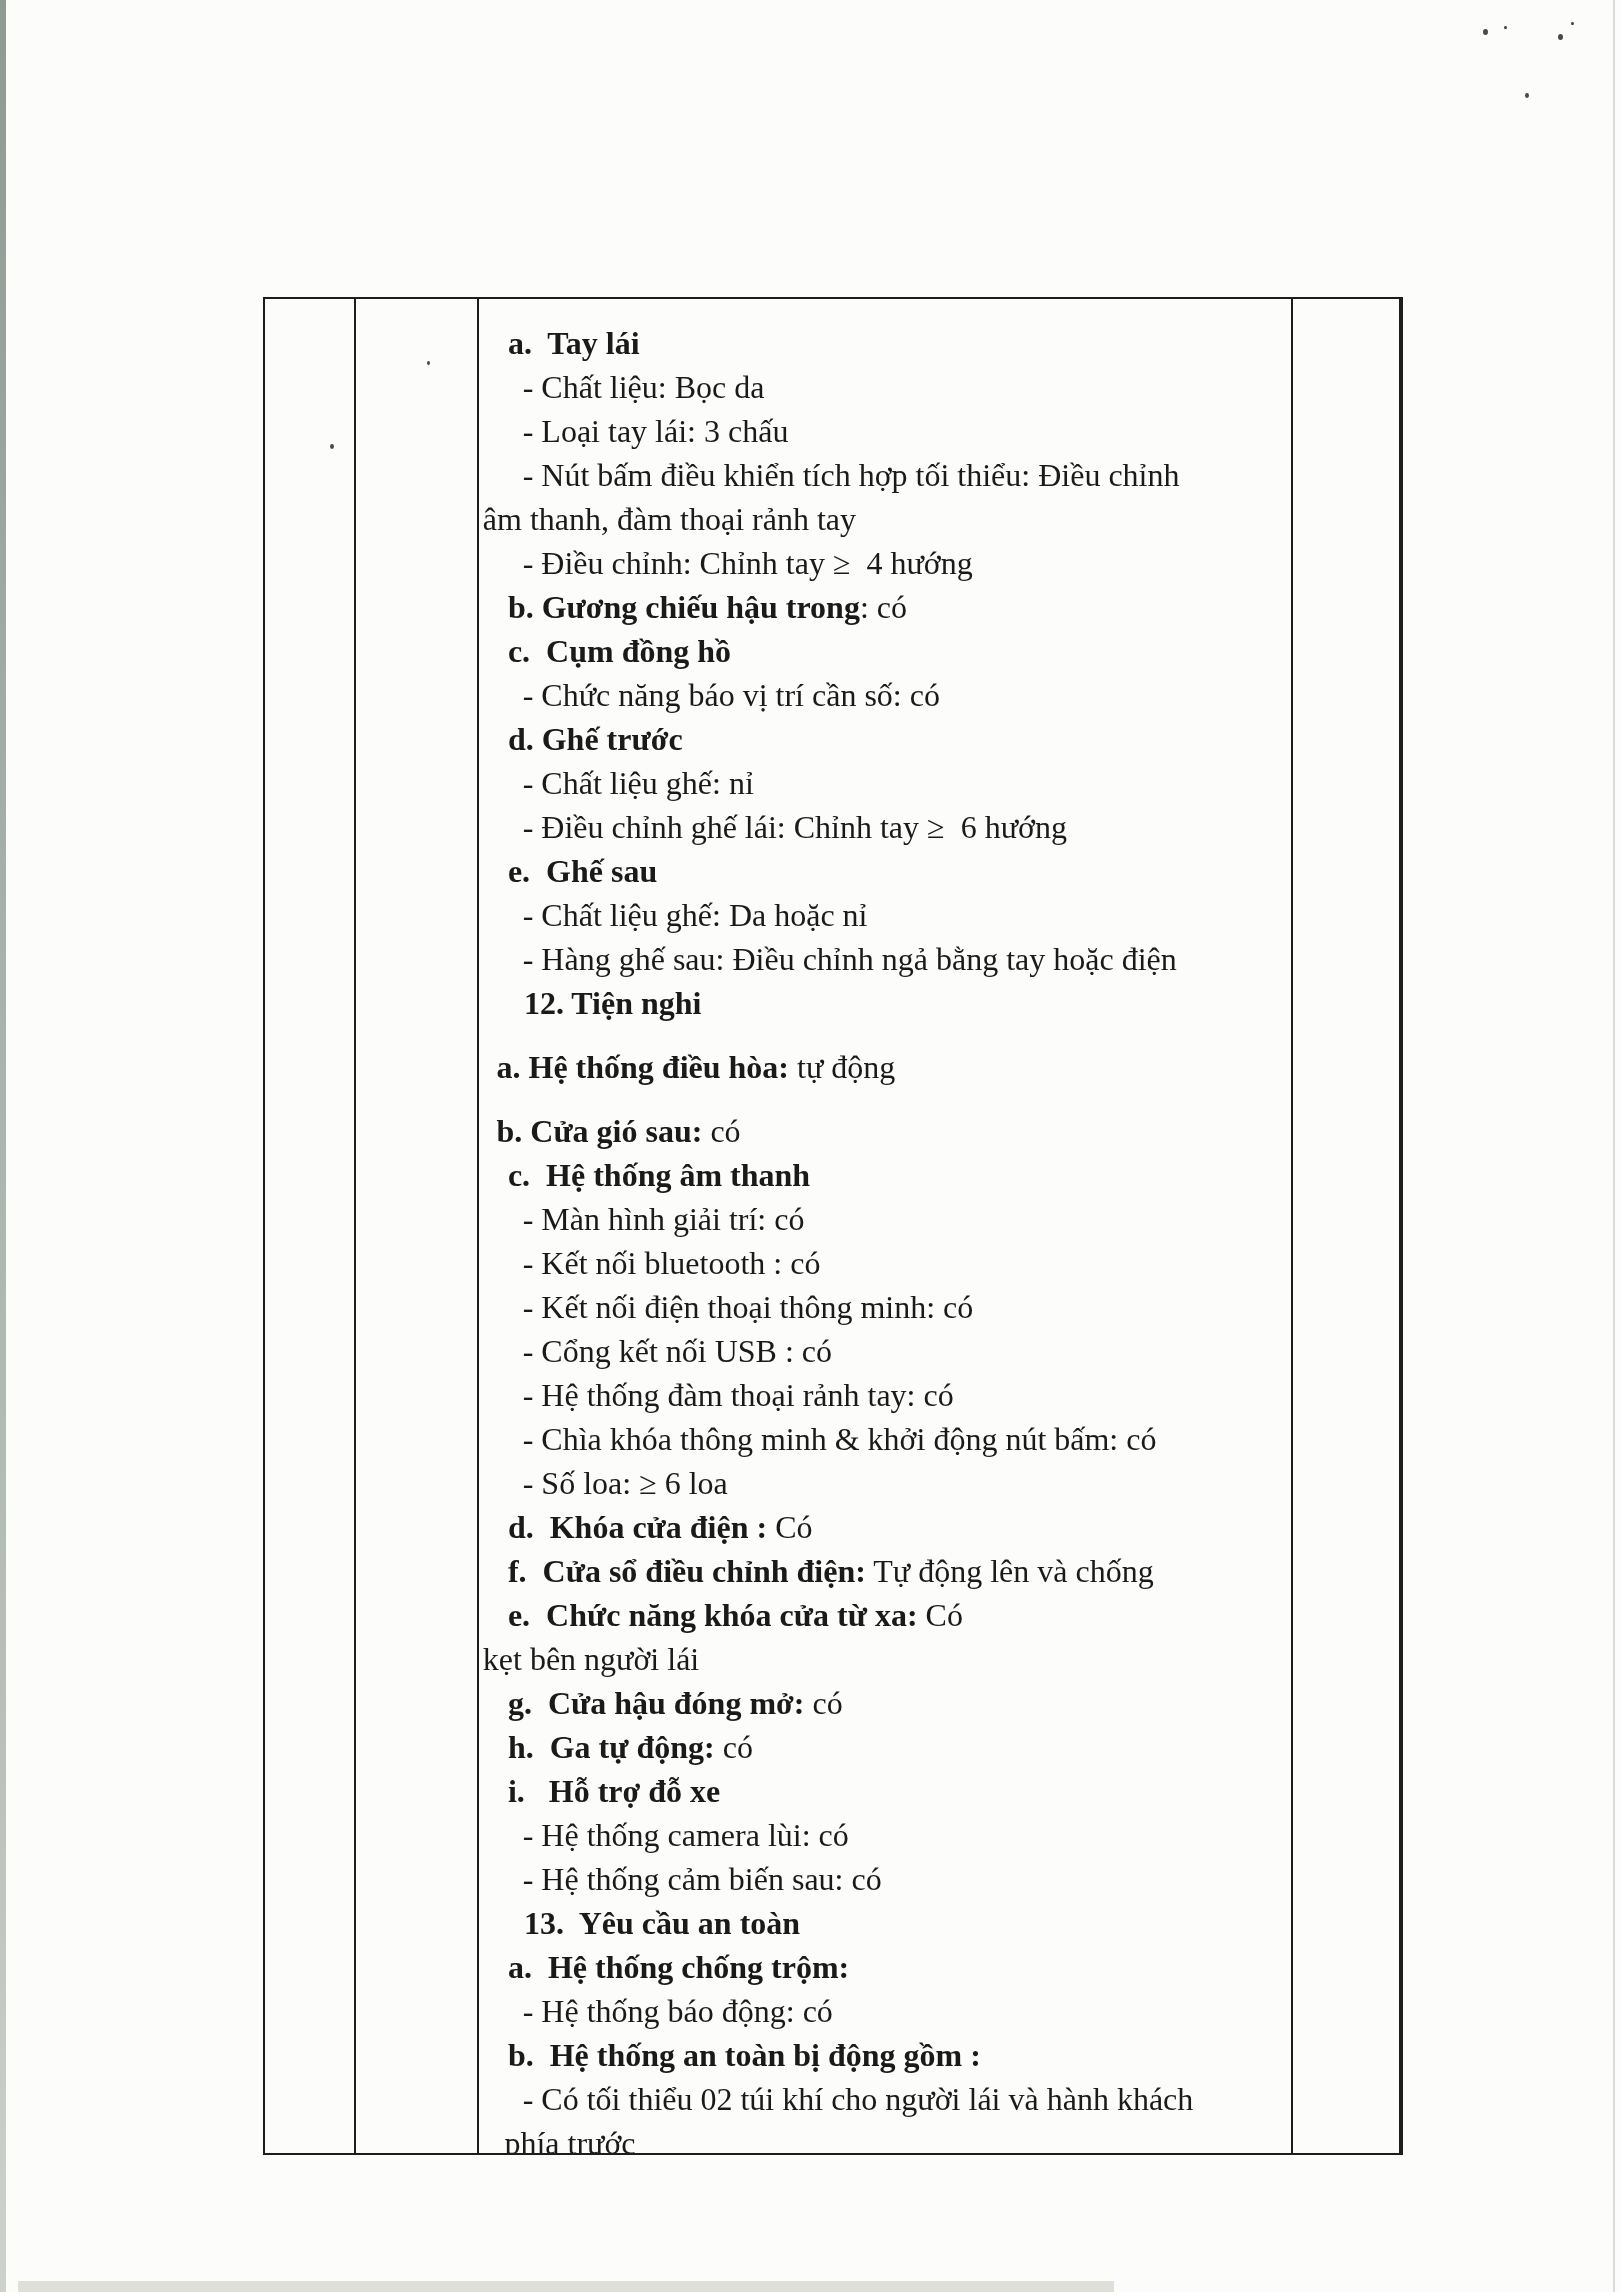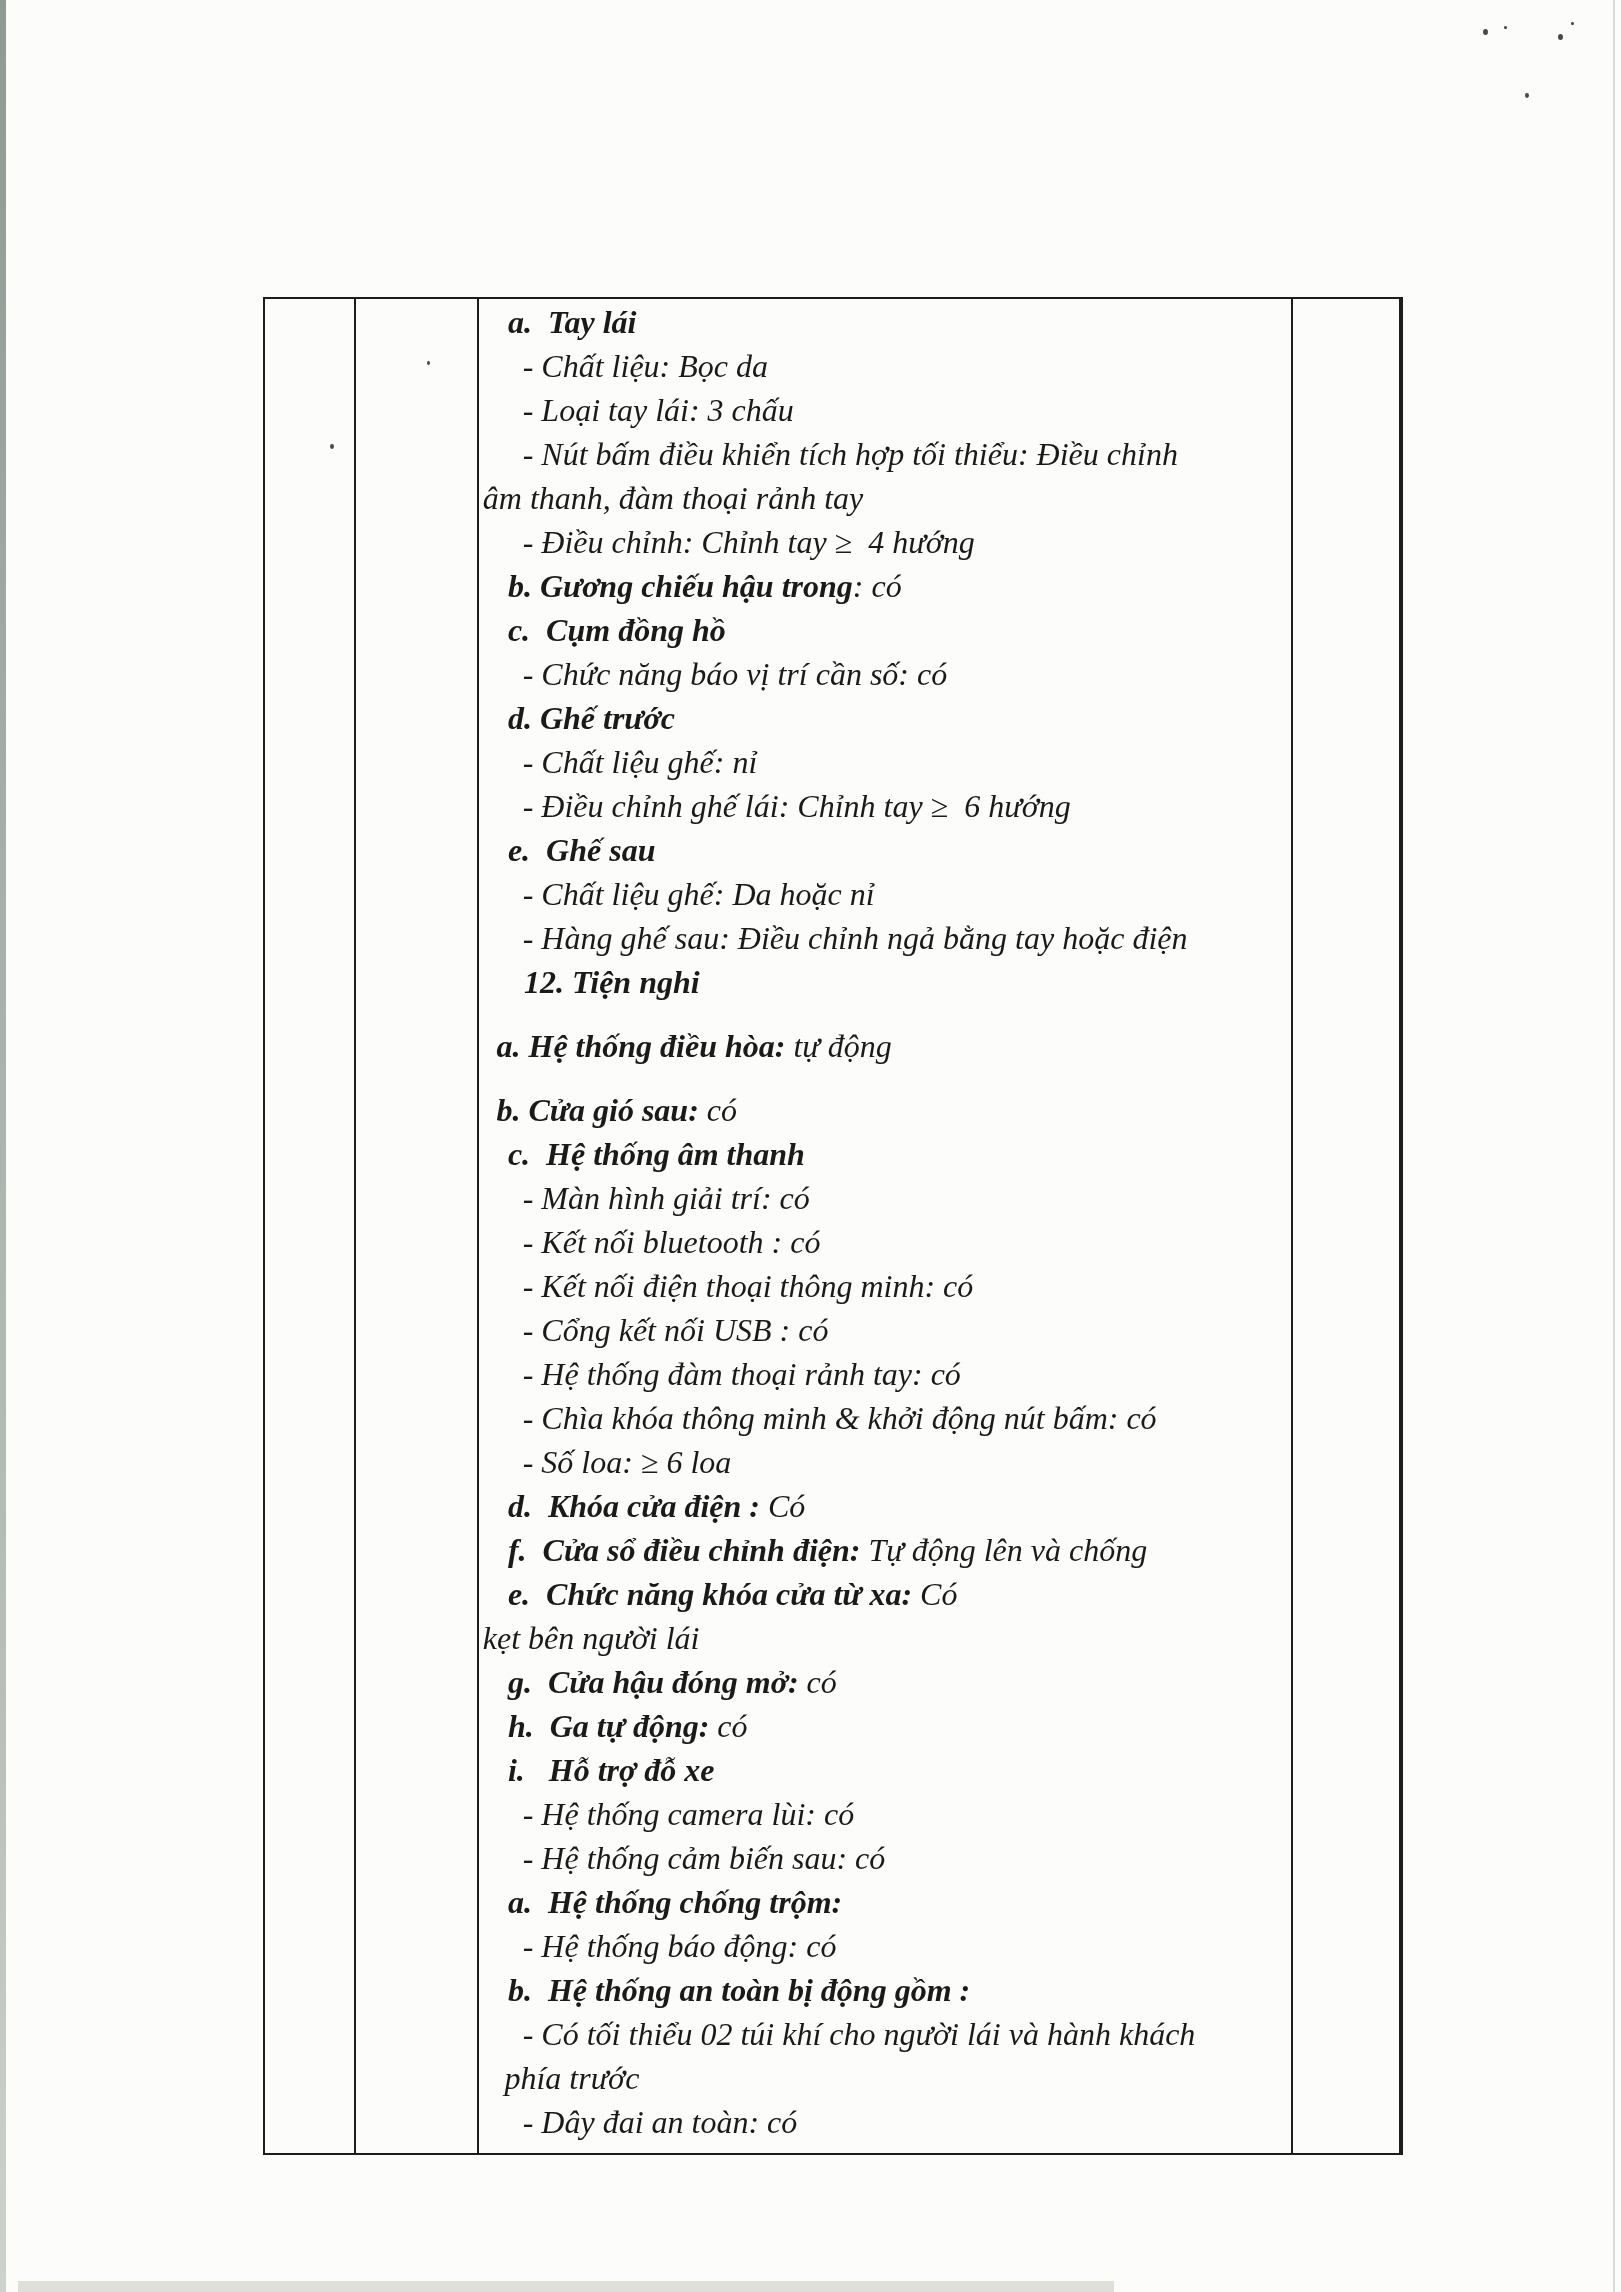--- a/index.html
+++ b/index.html
@@ -31,21 +31,21 @@
     position:absolute;left:263px;top:297px;
     width:1140px;height:1858px;
     border:2.5px solid #1d1d1d;
     display:flex;box-sizing:border-box;
     background:transparent;
   }
   .col{box-sizing:border-box;height:100%;}
   .col + .col{border-left:2.5px solid #1d1d1d;}
   .col-1{width:91px;}
   .col-2{width:125px;}
-  .col-text{width:830px;overflow:hidden;padding-top:1px;font-style:italic;}
+  .col-text{width:830px;overflow:hidden;padding-top:22px;}
   .col-4{width:110px;}
   .col-5{flex:1;}
 
   
   .line{
     line-height:44px;font-size:32px;white-space:nowrap;
   }
   .line b{font-weight:bold;}
   .line.dash{padding-left:11.8px;margin-left:32px;}
   .line.cont{padding-left:3.9px;}
@@ -104,20 +104,21 @@
         <div class="line dash"><span>- Số loa: ≥ 6 loa</span></div>
         <div class="line item"><b>d.&nbsp; Khóa cửa điện :</b><span> Có</span></div>
         <div class="line item"><b>f.&nbsp; Cửa sổ điều chỉnh điện:</b><span> Tự động lên và chống</span></div>
         <div class="line item"><b>e.&nbsp; Chức năng khóa cửa từ xa:</b><span> Có</span></div>
         <div class="line cont"><span>kẹt bên người lái</span></div>
         <div class="line item"><b>g.&nbsp; Cửa hậu đóng mở:</b><span> có</span></div>
         <div class="line item"><b>h.&nbsp; Ga tự động:</b><span> có</span></div>
         <div class="line item"><b>i.&nbsp;&nbsp; Hỗ trợ đỗ xe</b></div>
         <div class="line dash"><span>- Hệ thống camera lùi: có</span></div>
         <div class="line dash"><span>- Hệ thống cảm biến sau: có</span></div>
+        <div class="line num"><b>13.&nbsp; Yêu cầu an toàn</b></div>
         <div class="line item"><b>a.&nbsp; Hệ thống chống trộm:</b></div>
         <div class="line dash"><span>- Hệ thống báo động: có</span></div>
         <div class="line item"><b>b.&nbsp; Hệ thống an toàn bị động gồm :</b></div>
         <div class="line dash"><span>- Có tối thiểu 02 túi khí cho người lái và hành khách</span></div>
         <div class="line cont2"><span>phía trước</span></div>
         <div class="line dash"><span>- Dây đai an toàn: có</span></div>
       </div>
     <div class="col col-4"></div>
     <div class="col col-5"></div>
   </div>

